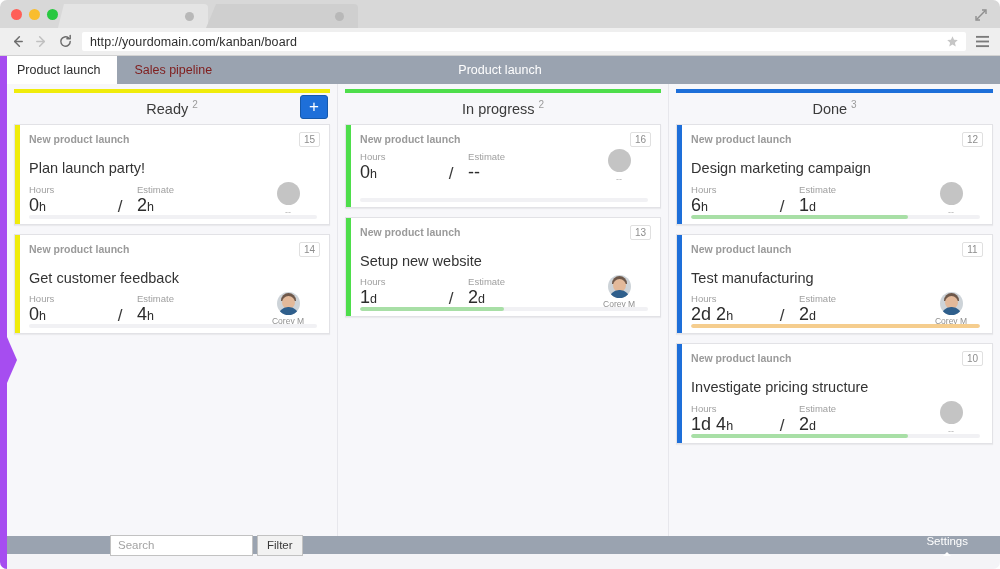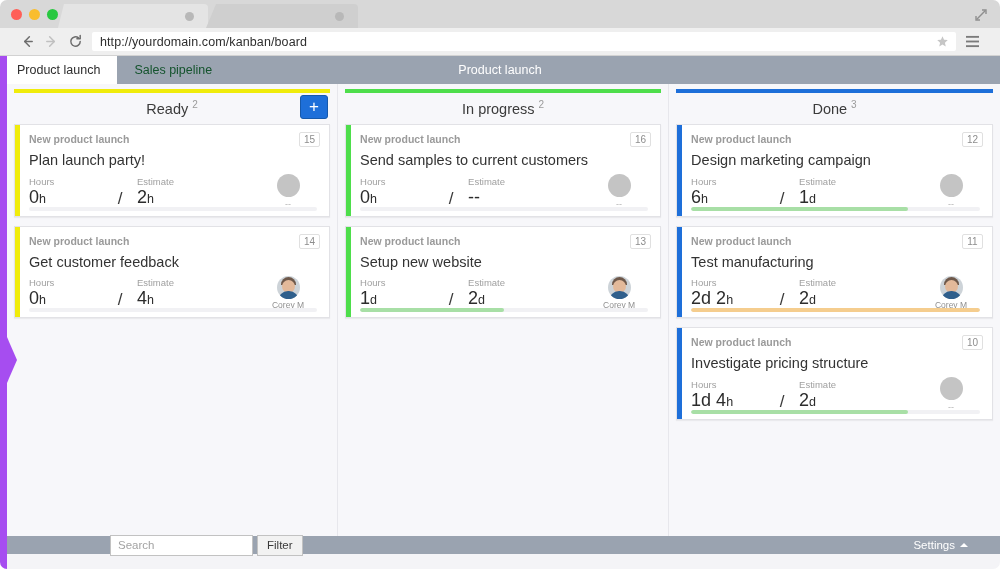--- a/index.html
+++ b/index.html
@@ -45,21 +45,21 @@
   }
   .maximize-icon {
     position: absolute; right: 12px; top: 8px;
     width: 14px; height: 14px; color: #8f8f8f;
   }
 
   
   .urlbar {
     height: 28px; background: #efefef;
     border-bottom: 1px solid #d2d2d2;
-    display: flex; align-items: center; padding: 0 20px; gap: 9px;
+    display: flex; align-items: center; padding: 0 10px; gap: 9px;
   }
   .navicon { width: 15px; height: 15px; flex: 0 0 auto; color: #6d6d6d; }
   .navicon.dim { color: #c0c0c0; }
   .urlfield {
     flex: 1 1 auto; height: 19px; background: #fff;
     border-radius: 2px; display: flex; align-items: center;
     padding: 0 8px; position: relative;
   }
   .urltext { font-size: 12.5px; color: #2e2e2e; letter-spacing: .1px; }
   .star-icon { position: absolute; right: 7px; top: 3px; width: 13px; height: 13px; color: #c6c6c6; }
@@ -85,21 +85,21 @@
     z-index: 6;
   }
 
   
   .tabstrip {
     position: relative; height: 28px; background: #9aa3b0;
     display: flex; align-items: stretch;
   }
   .tab {
     display: flex; align-items: center; padding: 0 17px;
-    font-size: 12.5px; color: #14532d; cursor: default;
+    font-size: 12.5px; color: #7f1d1d; cursor: default;
   }
   .tab.active { background: #ffffff; color: #2d2d2d; }
   .board-title {
     position: absolute; left: 0; right: 0; top: 0; height: 28px;
     display: flex; align-items: center; justify-content: center;
     font-size: 12.5px; color: #ffffff; pointer-events: none;
   }
 
   
   .board {
@@ -146,21 +146,21 @@
   }
   .card-project { font-size: 10.5px; color: #9a9a9a; font-weight: bold; }
   .card-id {
     position: absolute; right: 9px; top: 7px;
     min-width: 21px; text-align: center;
     font-size: 10px; color: #8d8d8d;
     border: 1px solid #e0e0e0; border-radius: 2px; padding: 1px 3px;
     background: #fff;
   }
   .card-title {
-    font-size: 14.5px; color: #333333; margin-top: 6px; line-height: 19px;
+    font-size: 14.5px; color: #333333; margin-top: 14px; line-height: 19px;
   }
 
   .metrics {
     display: flex; align-items: flex-end; margin-top: 4px; padding-bottom: 6px;
   }
   .metric { width: 74px; text-align: left; }
   .metric .lbl { font-size: 9.5px; color: #a0a0a0; }
   .metric .val { font-size: 18px; color: #2c2c2c; line-height: 21px; }
   .metric .val .u { font-size: 12.5px; }
   .slash { font-size: 17px; color: #3a3a3a; width: 34px; text-align: center; padding-bottom: 1px; }
@@ -207,21 +207,21 @@
   .search-input::placeholder { color: #a3a3a3; }
   .filter-btn {
     margin-left: 4px; height: 21px; padding: 2px 9px;
     background: #f2f2f2; border: 1px solid #c2c2c2;
     font-size: 11.5px; color: #3a3a3a; cursor: pointer;
     font-family: "Liberation Sans", sans-serif;
   }
   .settings {
     margin-left: auto; margin-right: 32px;
     font-size: 11.5px; color: #ffffff; cursor: pointer;
-    display: flex; align-items: center; gap: 5px;
+    display: flex; align-items: center; gap: 5px; flex-direction: column;
   }
   .caret-up {
     width: 0; height: 0;
     border-left: 4px solid transparent; border-right: 4px solid transparent;
     border-bottom: 4px solid #ffffff;
   }
 </style>
 </head>
 <body>
 
@@ -351,21 +351,20 @@
         <div class="column">
           <div class="col-accent" style="background: rgb(78, 222, 75);"></div>
           <div class="col-head">
             <div><span class="col-name">In progress</span><span class="col-count">2</span></div>
           </div>
           <div class="cards">
             <div class="card">
               <div class="card-bar" style="background:#4ede4b"></div>
               <div class="card-project">New product launch</div>
               <div class="card-id">16</div>
-              <div class="card-title">Send samples to current customers</div>
               <div class="metrics">
                 <div class="metric">
                   <div class="lbl">Hours</div>
                   <div class="val"><span>0</span><span class="u">h</span></div>
                 </div>
                 <div class="slash">/</div>
                 <div class="metric">
                   <div class="lbl">Estimate</div>
                   <div class="val"><span>--</span><span class="u"></span></div>
                 </div>

